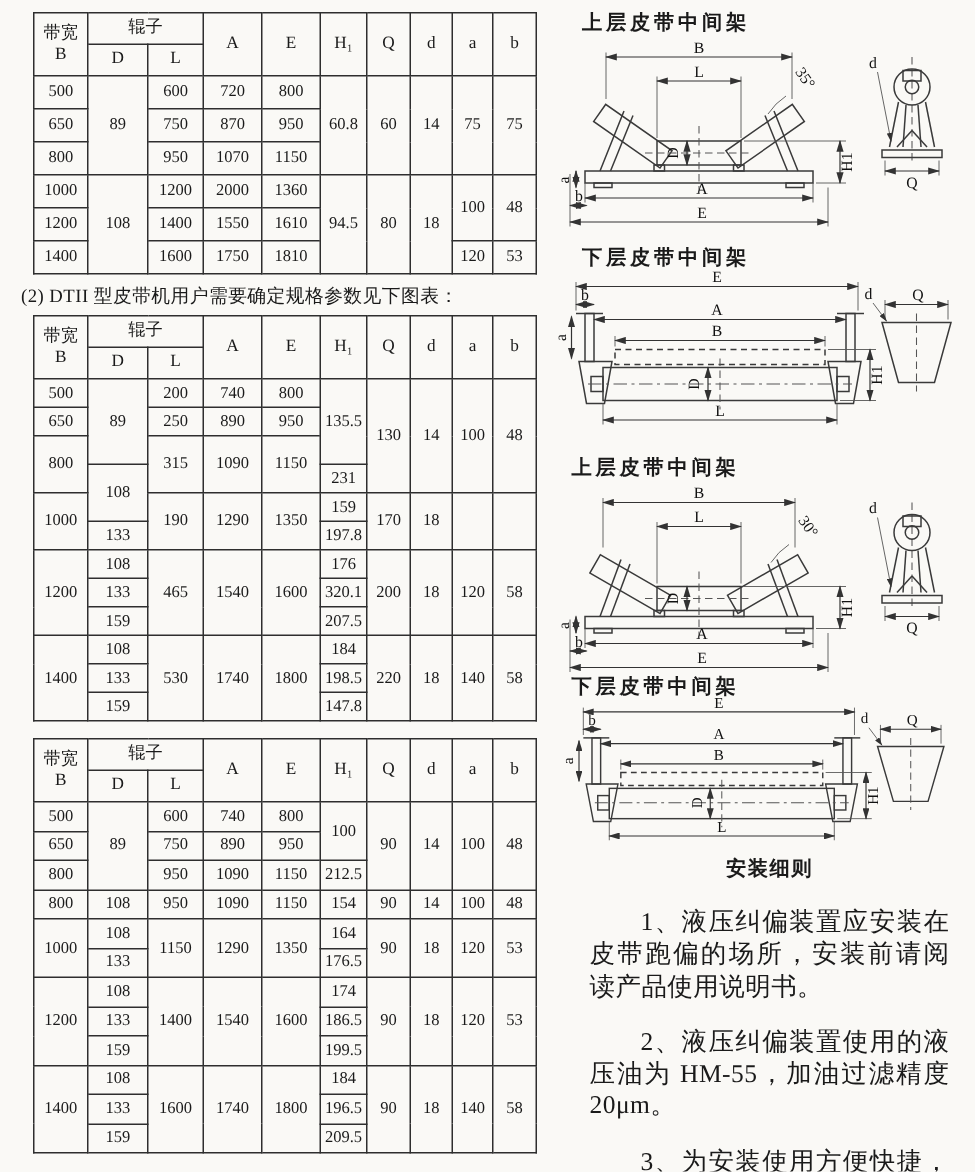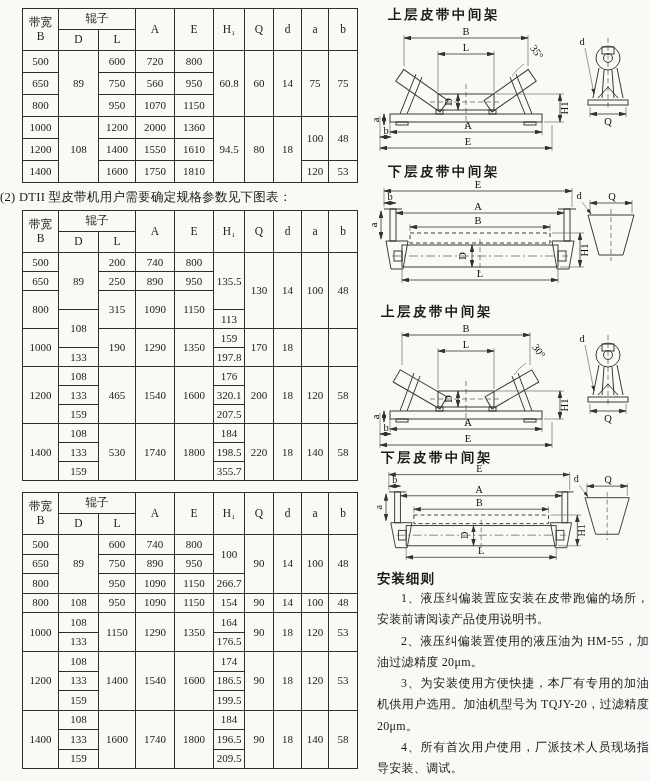--- a/index.html
+++ b/index.html
@@ -37,23 +37,24 @@
   .dgsvg line.dash{stroke:#555;stroke-width:.7;stroke-dasharray:5 3;fill:none}
   .dgsvg line.dashdot{stroke:#555;stroke-width:.7;stroke-dasharray:9 3 2 3;fill:none}
   .dgsvg line.dim{stroke:#333;stroke-width:.8}
   .dgsvg line.thin,.dgsvg path.thin{stroke:#555;stroke-width:.6;fill:none}
   .dgsvg text{font-size:10.5px;fill:#111;text-anchor:middle;font-family:"Liberation Serif","DejaVu Serif",serif}
 
   
   .install-heading{
     font-size:13.5px;font-weight:bold;letter-spacing:1px;
     font-family:"Liberation Sans","DejaVu Sans",sans-serif;
+    text-align:center;
   }
   .install-body p{
-    margin:0;font-size:12px;line-height:21.3px;text-indent:2em;
+    margin:16px;font-size:17px;line-height:21.3px;text-indent:2em;
     text-align:justify;letter-spacing:.3px;
   }
 </style>
 </head>
 <body>
 
 <div class="abs" style="left:0;top:0;width:516px;height:781px">
 
   <table class="spec t1 abs" style="left:22px;top:8px">
     <colgroup>
@@ -97,21 +98,21 @@
           <td>800</td>
           <td rowspan="3">60.8</td>
           <td rowspan="3">60</td>
           <td rowspan="3">14</td>
           <td rowspan="3">75</td>
           <td rowspan="3">75</td>
         </tr>
         <tr>
           <td>650</td>
           <td>750</td>
-          <td>560</td>
+          <td>870</td>
           <td>950</td>
         </tr>
         <tr>
           <td>800</td>
           <td>950</td>
           <td>1070</td>
           <td>1150</td>
         </tr>
         <tr>
           <td>1000</td>
@@ -135,21 +136,21 @@
           <td>1400</td>
           <td>1600</td>
           <td>1750</td>
           <td>1810</td>
           <td>120</td>
           <td>53</td>
         </tr>
       </tbody>
     </table>
 
-  <div class="caption abs" style="left:0;top:189px">(2) DTII 型皮带机用户需要确定规格参数见下图表：</div>
+  <div class="caption abs" style="left:14px;top:189px">(2) DTII 型皮带机用户需要确定规格参数见下图表：</div>
 
   <table class="spec t2 abs" style="left:22px;top:210px">
     <colgroup>
         <col style="width:36px">
         <col style="width:40px">
         <col style="width:37px">
         <col style="width:39px">
         <col style="width:39px">
         <col style="width:31px">
         <col style="width:29px">
@@ -197,21 +198,21 @@
           <td>950</td>
         </tr>
         <tr>
           <td rowspan="2">800</td>
           <td rowspan="2">315</td>
           <td rowspan="2">1090</td>
           <td rowspan="2">1150</td>
         </tr>
         <tr>
           <td rowspan="2">108</td>
-          <td>113</td>
+          <td>231</td>
         </tr>
         <tr>
           <td rowspan="2">1000</td>
           <td rowspan="2">190</td>
           <td rowspan="2">1290</td>
           <td rowspan="2">1350</td>
           <td>159</td>
           <td rowspan="2">170</td>
           <td rowspan="2">18</td>
           <td rowspan="2"></td>
@@ -252,21 +253,21 @@
           <td rowspan="3">18</td>
           <td rowspan="3">140</td>
           <td rowspan="3">58</td>
         </tr>
         <tr>
           <td>133</td>
           <td>198.5</td>
         </tr>
         <tr>
           <td>159</td>
-          <td>355.7</td>
+          <td>147.8</td>
         </tr>
       </tbody>
     </table>
 
   <table class="spec t3 abs" style="left:22px;top:492px">
     <colgroup>
         <col style="width:36px">
         <col style="width:40px">
         <col style="width:37px">
         <col style="width:39px">
@@ -314,21 +315,21 @@
           <td>650</td>
           <td>750</td>
           <td>890</td>
           <td>950</td>
         </tr>
         <tr>
           <td>800</td>
           <td>950</td>
           <td>1090</td>
           <td>1150</td>
-          <td>266.7</td>
+          <td>212.5</td>
         </tr>
         <tr>
           <td>800</td>
           <td>108</td>
           <td>950</td>
           <td>1090</td>
           <td>1150</td>
           <td>154</td>
           <td>90</td>
           <td>14</td>

